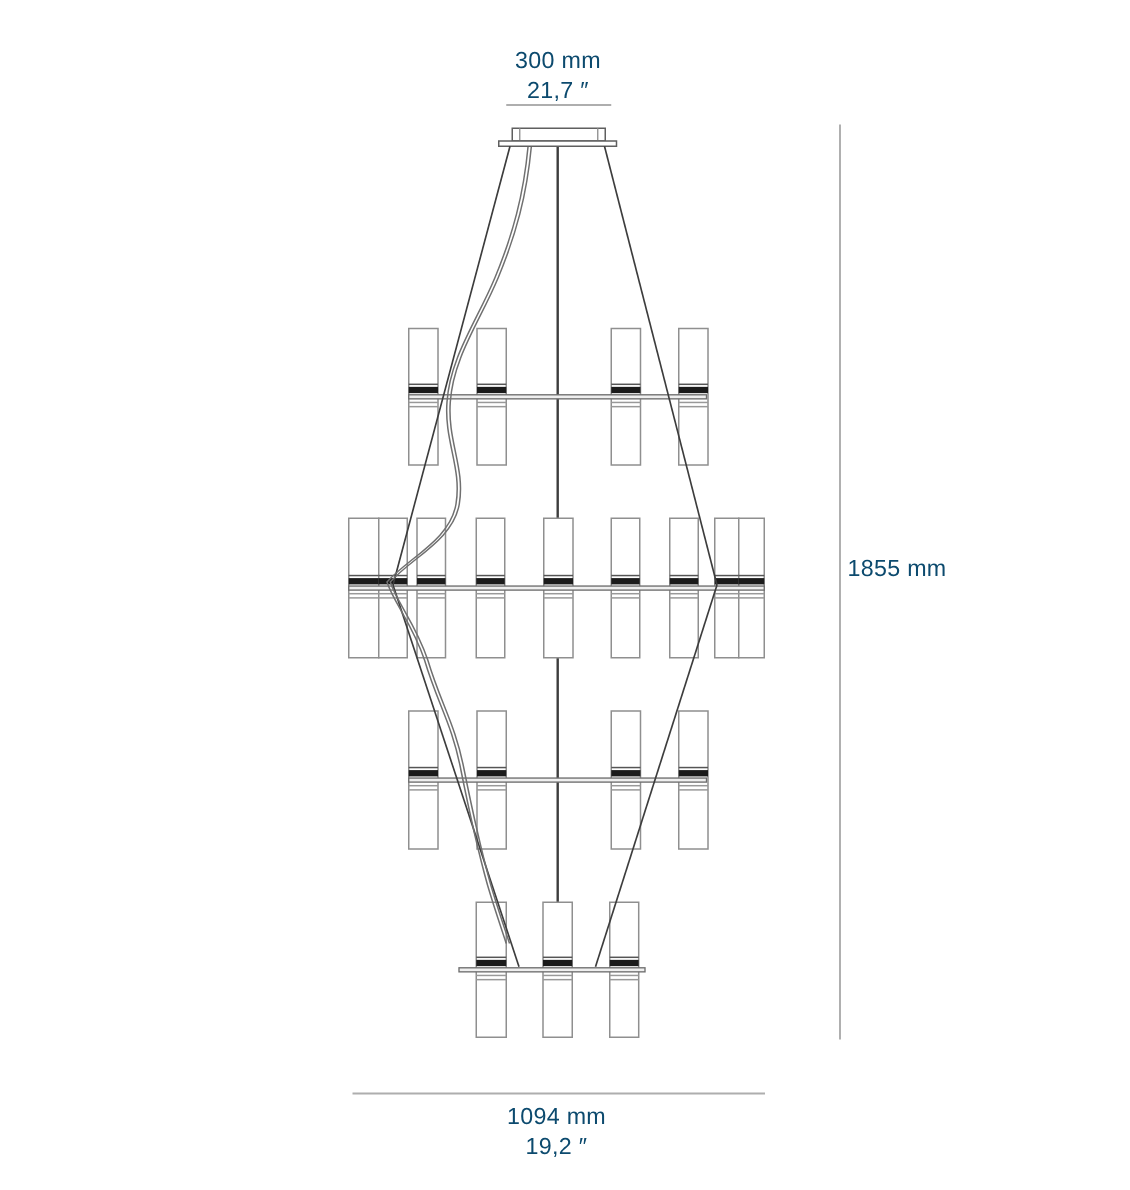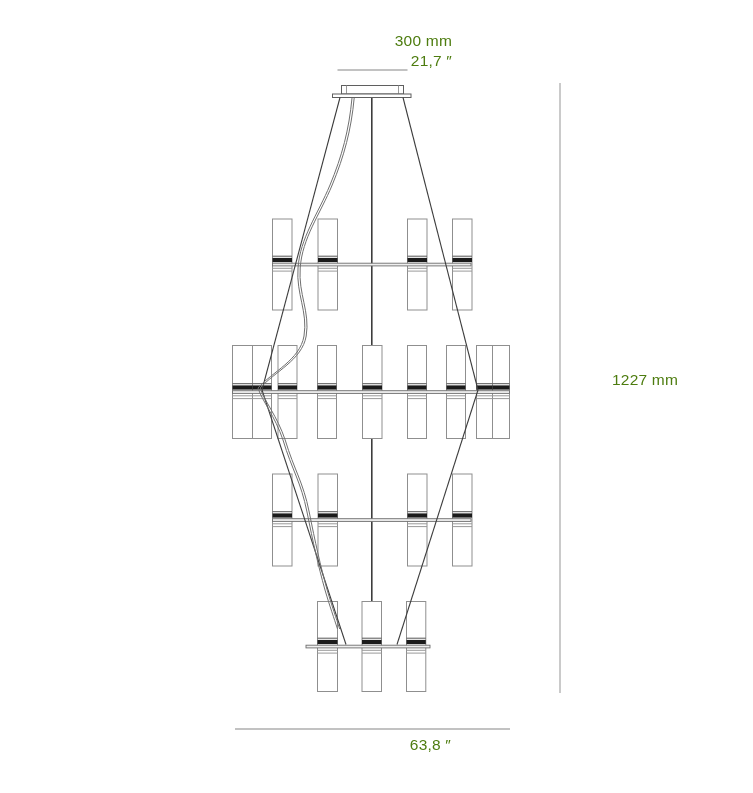--- a/index.html
+++ b/index.html
@@ -7,22 +7,22 @@
     position: relative;
     width: 753px;
     height: 793px;
     background: #ffffff;
     font-family: "Liberation Sans", sans-serif;
     overflow: hidden;
   }
   .figure svg { position: absolute; left: 0; top: 0; }
   .dim-label {
     position: absolute;
-    text-align: right;
-    color: #4d7c0f;
+    text-align: center;
+    color: #0c4a6e;
     font-size: 15.5px;
     line-height: 19.5px;
     letter-spacing: 0.2px;
     white-space: nowrap;
   }
   .dim-label span { display: block; }
 </style>
 </head>
 <body>
 
@@ -148,20 +148,21 @@
       <line x1="560" y1="83" x2="560" y2="693" stroke="#aeaeae" stroke-width="1.3"></line>
       <line x1="235" y1="729" x2="510" y2="729" stroke="#aeaeae" stroke-width="1.3"></line>
     </svg>
 
   <div class="dim-label" style="left:292px; top:31px; width:160px;">
     <span>300 mm</span>
     <span>21,7 ″</span>
   </div>
 
   <div class="dim-label" style="left:518px; top:370px; width:160px;">
-    <span>1227 mm</span>
+    <span>1855 mm</span>
   </div>
 
   <div class="dim-label" style="left:291px; top:735px; width:160px;">
-    <span>63,8 ″</span>
+    <span>1094 mm</span>
+    <span>19,2 ″</span>
   </div>
 
 </div>
 
 </body></html>

